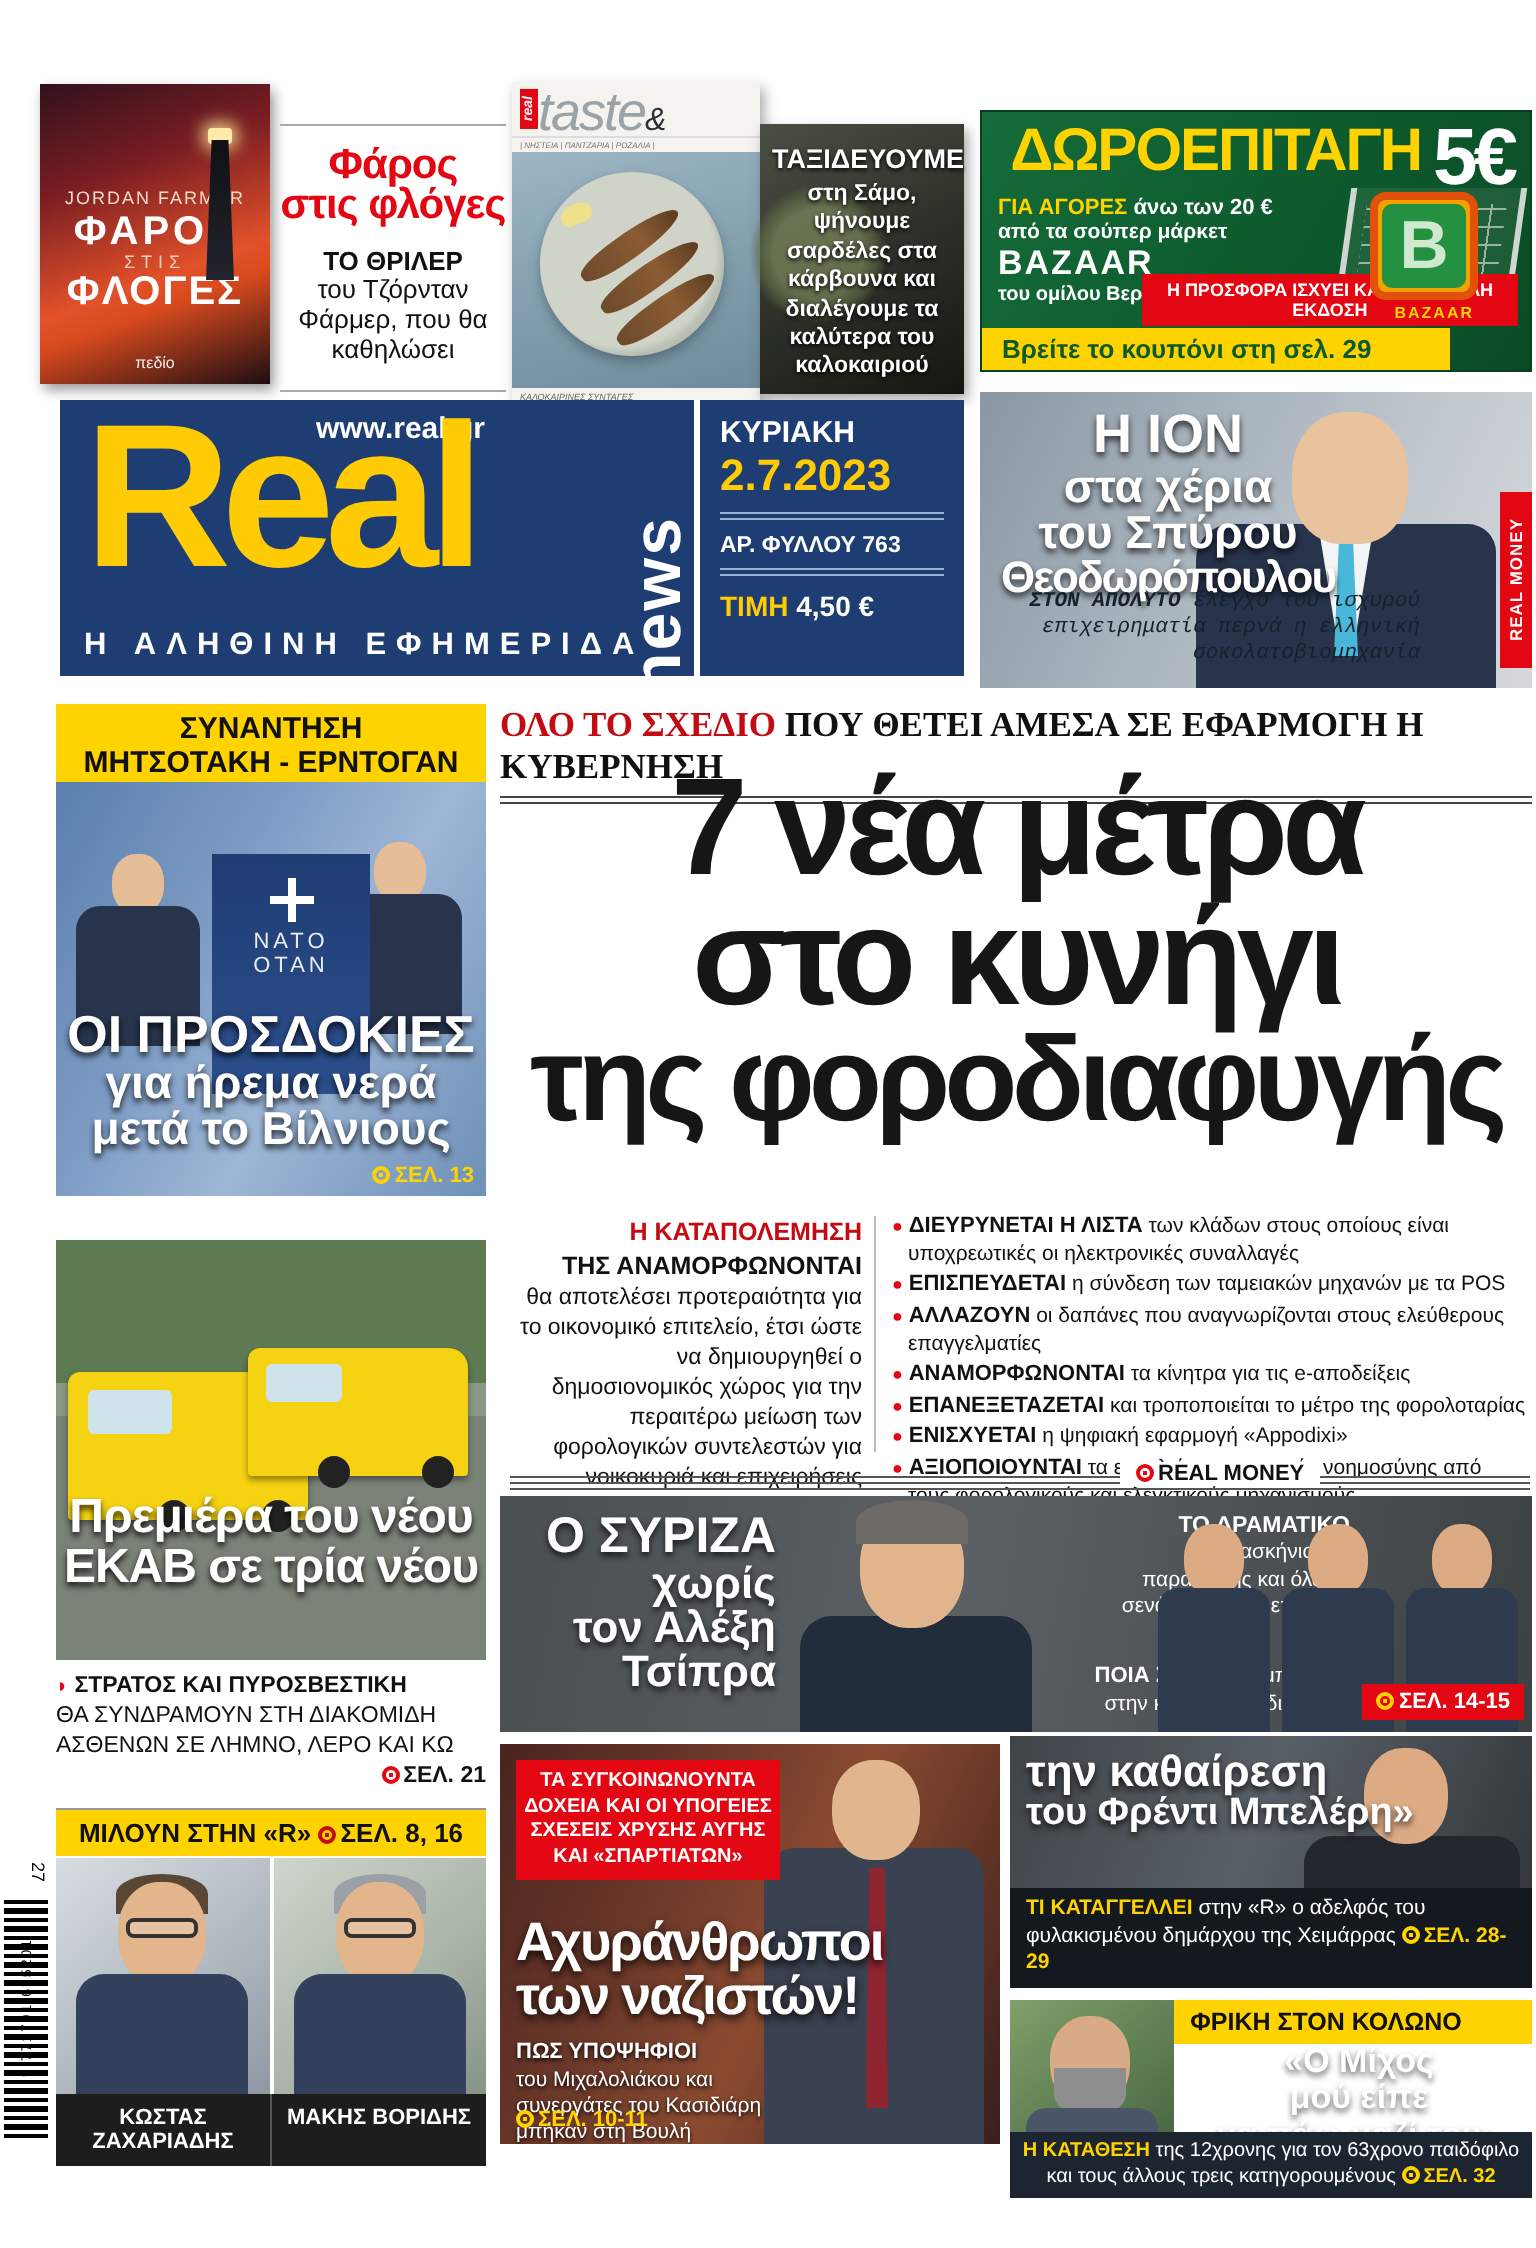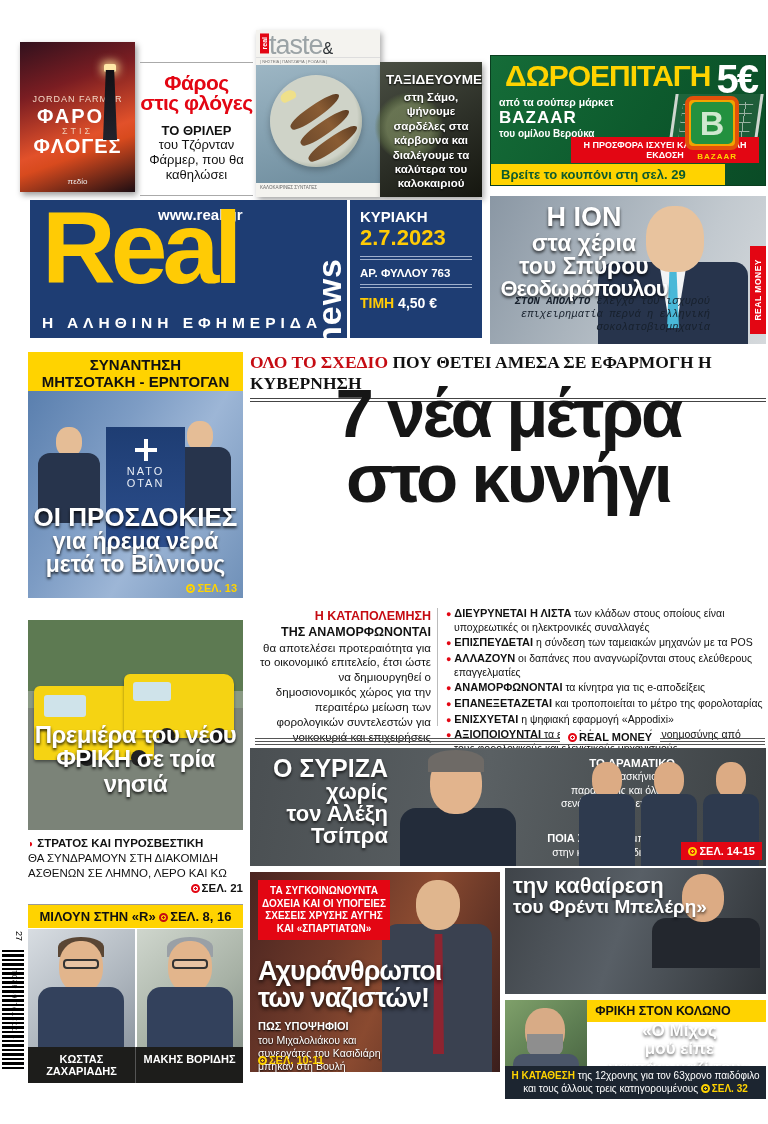--- a/index.html
+++ b/index.html
@@ -23,21 +23,21 @@
   .book-t1 { font-size:20px; font-weight:bold; letter-spacing:2px; color:#fff; line-height:1; margin-top:2px;}
   .book-t2 { font-size:9px; letter-spacing:3px; color:#f0cdb6; }
   .book-t3 { font-size:20px; font-weight:bold; letter-spacing:1px; color:#fff; line-height:1;}
   .book-pub { position:absolute; bottom:6px; left:0; right:0; font-size:8px; color:#eee; }
 
   .book-promo { left:140px; top:62px; width:113px; text-align:center; border-top:1px solid #aaa; border-bottom:1px solid #aaa; padding:10px 0 12px; }
   .book-promo-title { color:#e30613; font-weight:bold; font-size:21px; line-height:.95; letter-spacing:-.5px; }
   .book-promo-lead { font-weight:bold; font-size:13px; margin-top:10px; color:#111; }
   .book-promo-text { font-size:13px; color:#111; line-height:1.15; }
 
-  .taste { left:256px; top:30px; width:124px; height:167px; background:#f4f3ef; box-shadow:2px 3px 6px rgba(0,0,0,.35); overflow:hidden; }
+  .taste { left:256px; top:41px; width:124px; height:167px; background:#f4f3ef; box-shadow:2px 3px 6px rgba(0,0,0,.35); overflow:hidden;font-style:italic; }
   .taste-head { display:flex; align-items:flex-start; padding:3px 4px 0; }
   .taste-brand { background:#e30613; color:#fff; font-size:7px; font-weight:bold; padding:4px 1px; writing-mode:vertical-rl; transform:rotate(180deg); line-height:1; }
   .taste-title { font-size:27px; color:#9ba3a6; letter-spacing:-1px; font-weight:normal; line-height:.9; }
   .taste-amp { color:#2a2f33; font-size:16px; }
   .taste-strip { font-size:4px; color:#777; padding:1px 4px; border-top:1px solid #ddd; white-space:nowrap; overflow:hidden; }
   .taste-photo { margin:0; height:118px; background:linear-gradient(165deg,#9db6c4,#7f9cac 60%,#6d8b9c); position:relative; }
   .taste-plate { position:absolute; left:14px; top:10px; width:92px; height:92px; border-radius:50%; background:radial-gradient(circle at 45% 45%, #cfd3c8 0 64%, #b9bfb2 70%, #aab0a4 100%); box-shadow:0 3px 6px rgba(0,0,0,.25); }
   .taste-fish { position:absolute; width:58px; height:13px; background:linear-gradient(90deg,#6e4a2c,#8a5c33 60%,#5d3c22); border-radius:50% 60% 60% 50%; transform:rotate(-35deg); }
   .taste-lemon { position:absolute; left:24px; top:26px; width:16px; height:10px; background:#efe08a; border-radius:50% 50% 4px 4px; transform:rotate(-25deg); }
   .taste-bottom { font-size:4.5px; color:#666; padding:2px 4px; white-space:nowrap; overflow:hidden; }
@@ -250,20 +250,21 @@
   <div class="abs travel">
     <div class="travel-title">ΤΑΞΙΔΕΥΟΥΜΕ</div>
     <div class="travel-text">στη Σάμο, ψήνουμε σαρδέλες στα κάρβουνα και διαλέγουμε τα καλύτερα του καλοκαιριού</div>
   </div>
 
   <div class="abs bazaar">
     <div class="bz-title-row">
       <span class="bz-title">ΔΩΡΟΕΠΙΤΑΓΗ</span>
       <span class="bz-amount">5€</span>
     </div>
+    <div class="bz-line1"><span class="lead">ΓΙΑ ΑΓΟΡΕΣ</span> <span>άνω των 20 €</span></div>
     <div class="bz-line2">από τα σούπερ μάρκετ</div>
     <div class="bz-brand">BAZAAR</div>
     <div class="bz-line3">του ομίλου Βερούκα</div>
     <div class="bz-cart"></div>
     <div class="bz-blogo">
         <div class="bz-blogo-inner">B</div>
       </div>
     <div class="bz-cart-label">BAZAAR</div>
     <div class="bz-red">Η ΠΡΟΣΦΟΡΑ ΙΣΧΥΕΙ ΚΑΙ ΣΤΗΝ ΑΠΛΗ ΕΚΔΟΣΗ</div>
     <div class="bz-coupon">Βρείτε το κουπόνι στη σελ. 29</div>
@@ -328,20 +329,21 @@
       <div class="meet-h3">μετά το Βίλνιους</div>
     </div>
     <div class="page-tag meet-page"><span class="dot-icon"></span><span>ΣΕΛ. 13</span></div>
   </div>
 
   <div class="abs kicker"><span class="lead">ΟΛΟ ΤΟ ΣΧΕΔΙΟ</span> <span>ΠΟΥ ΘΕΤΕΙ ΑΜΕΣΑ ΣΕ ΕΦΑΡΜΟΓΗ Η ΚΥΒΕΡΝΗΣΗ</span></div>
 
   <div class="abs main-headline">
     <div class="mh1">7 νέα μέτρα</div>
     <div class="mh2">στο κυνήγι</div>
+    <div class="mh3">της φοροδιαφυγής</div>
   </div>
 
   <div class="abs intro">
     <span class="lead1">Η ΚΑΤΑΠΟΛΕΜΗΣΗ</span><br>
     <span class="lead2">ΤΗΣ ΑΝΑΜΟΡΦΩΝΟΝΤΑΙ</span><br>
     <span>θα αποτελέσει προτεραιότητα για το οικονομικό επιτελείο, έτσι ώστε να δημιουργηθεί ο δημοσιονομικός χώρος για την περαιτέρω μείωση των φορολογικών συντελεστών για νοικοκυριά και επιχειρήσεις</span>
   </div>
   <div class="abs intro-divider"></div>
 
   <ul class="abs bullets">
@@ -355,21 +357,21 @@
   </ul>
 
   <div class="abs rm-rule"></div>
   <div class="abs rm-tag"><span class="dot-icon" style="color:#e30613"></span><span>REAL MONEY</span></div>
 
   <div class="abs ekab-photo">
     <div class="van" style="left:6px;top:66px;width:120px;height:74px;"></div>
     <div class="van" style="left:96px;top:54px;width:110px;height:64px;"></div>
     <div class="ekab-headline">
       <div>Πρεμιέρα του νέου</div>
-      <div>ΦΡΙΚΗ σε τρία νησιά</div>
+      <div>ΕΚΑΒ σε τρία νέου</div>
     </div>
   </div>
   <div class="abs ekab-sub">
     <span class="red-arrow">◗</span> <span class="lead">ΣΤΡΑΤΟΣ ΚΑΙ ΠΥΡΟΣΒΕΣΤΙΚΗ</span><br>
     <span>ΘΑ ΣΥΝΔΡΑΜΟΥΝ ΣΤΗ ΔΙΑΚΟΜΙΔΗ ΑΣΘΕΝΩΝ ΣΕ ΛΗΜΝΟ, ΛΕΡΟ ΚΑΙ ΚΩ</span>
     <span class="ekab-page"><span class="dot-icon" style="color:#e30613"></span><span>ΣΕΛ. 21</span></span>
   </div>
 
   <div class="abs speakers-head"><span>ΜΙΛΟΥΝ ΣΤΗΝ «R»</span> <span class="dot-icon" style="color:#c50b12"></span><span class="pg">ΣΕΛ. 8, 16</span></div>
   <div class="abs speakers-photos">
@@ -431,20 +433,21 @@
     <div class="page-tag nz-page"><span class="dot-icon" style="color:#ffd300"></span><span>ΣΕΛ. 10-11</span></div>
   </div>
 
   <div class="abs beleri">
     <div class="bl-man-body"></div>
     <div class="bl-man-head"></div>
     <div class="bl-headline">
       <div class="bl-h2">την καθαίρεση</div>
       <div class="bl-h3">του Φρέντι Μπελέρη»</div>
     </div>
+    <div class="bl-strip"><span class="lead">ΤΙ ΚΑΤΑΓΓΕΛΛΕΙ</span> <span>στην «R» ο αδελφός του φυλακισμένου δημάρχου της Χειμάρρας</span> <span class="dot-icon" style="color:#ffd300"></span><span class="pg">ΣΕΛ. 28-29</span></div>
   </div>
 
   <div class="abs kol-head">ΦΡΙΚΗ ΣΤΟΝ ΚΟΛΩΝΟ</div>
   <div class="abs kolonos">
     <div class="kol-bg"></div>
     <div class="kol-photo">
       <div class="kol-head-shape"></div>
       <div class="kol-beard"></div>
       <div class="kol-body"></div>
     </div>

